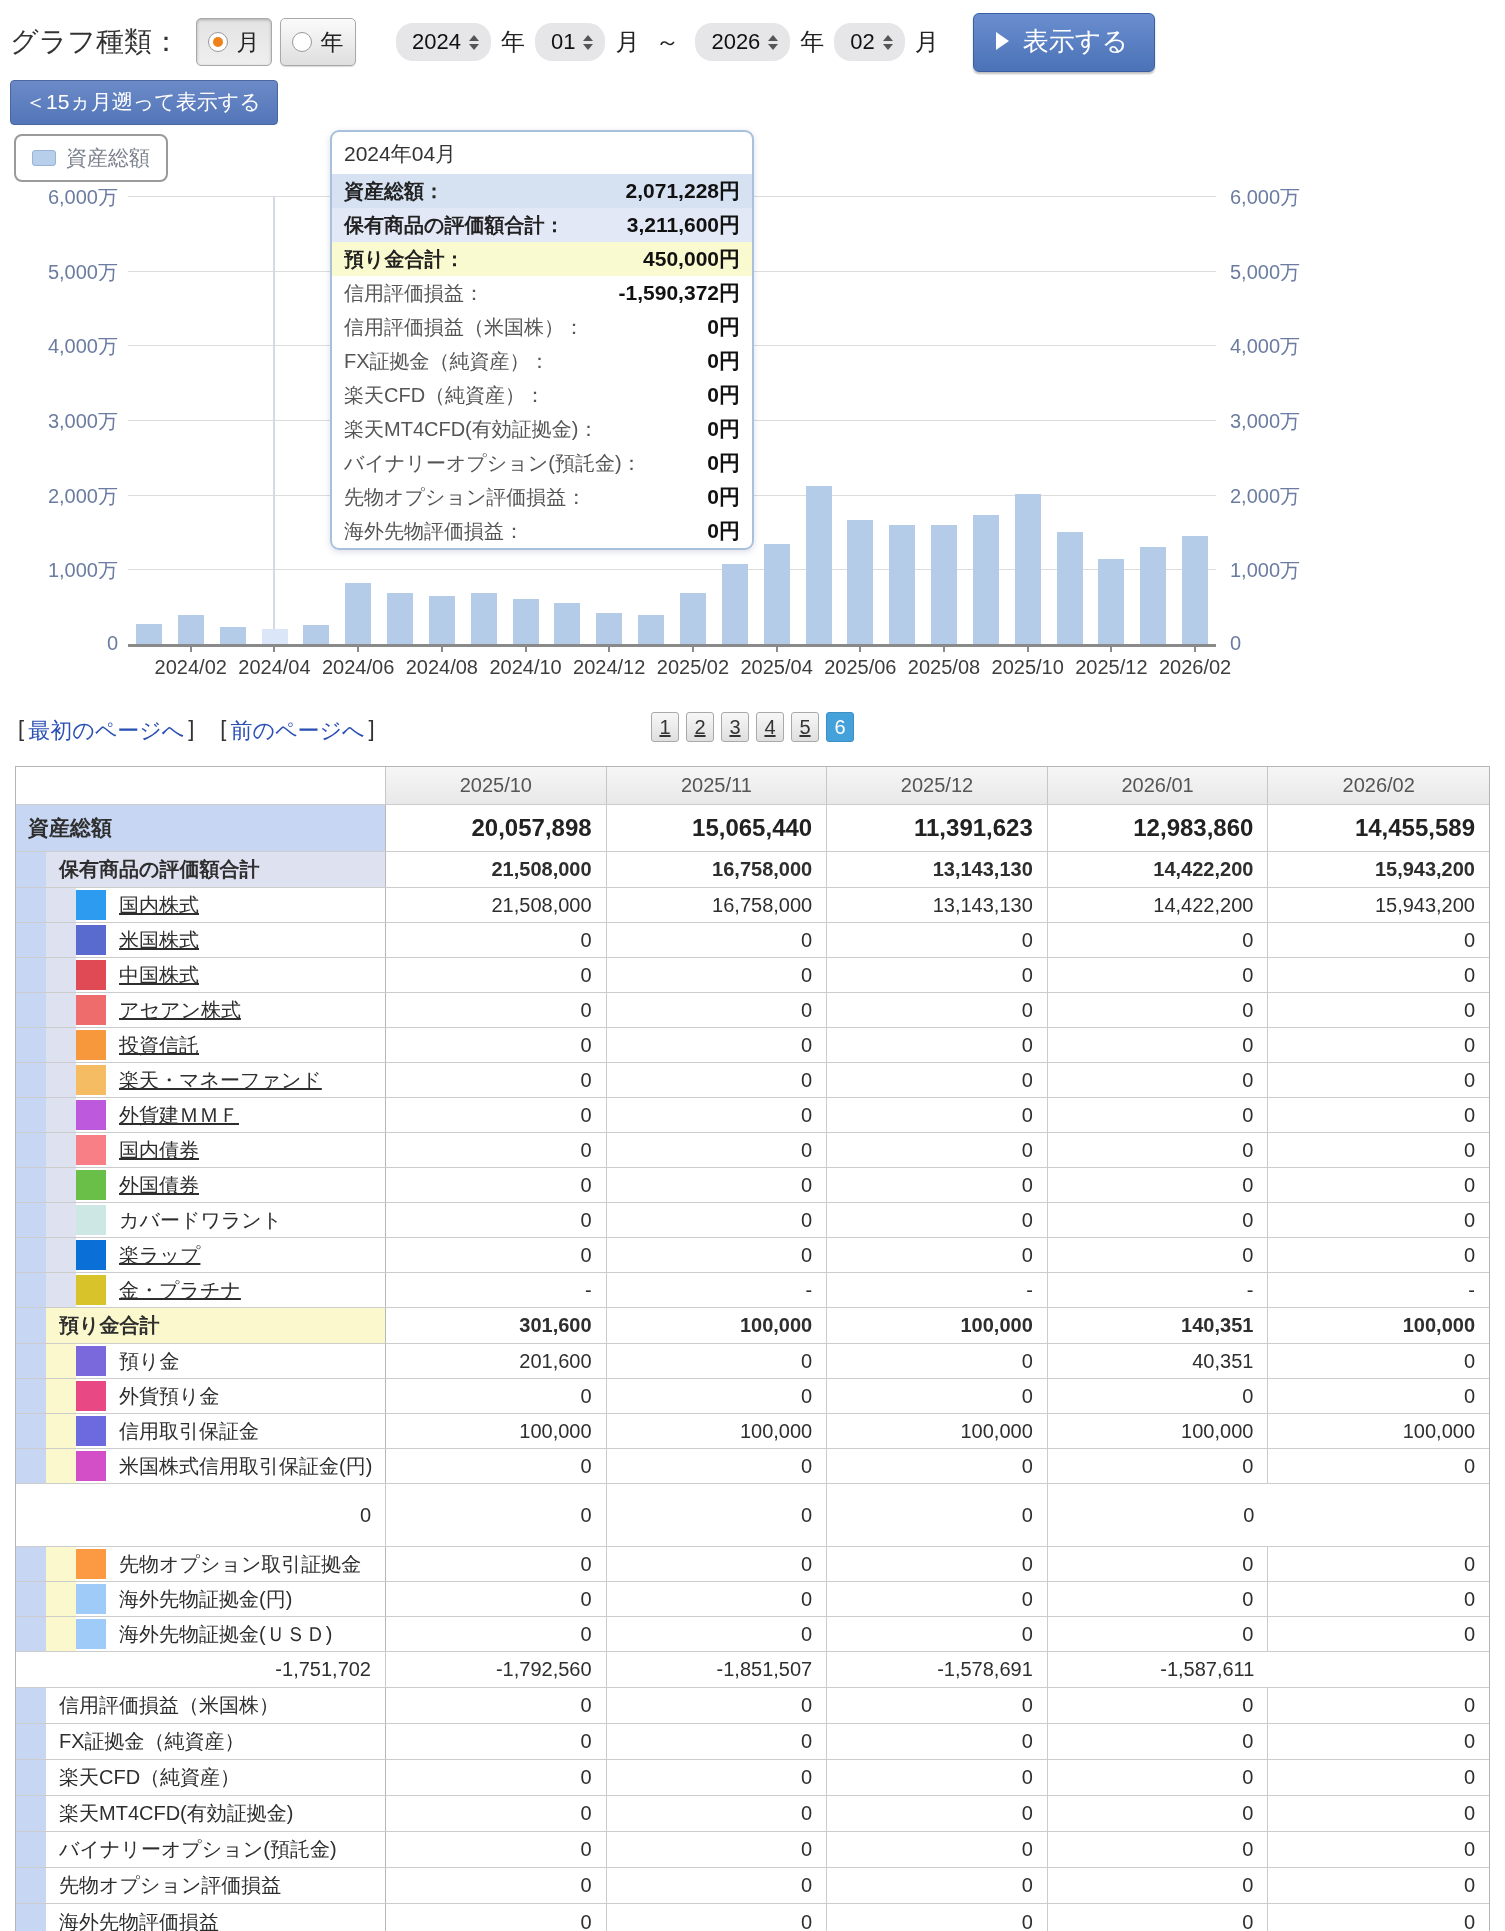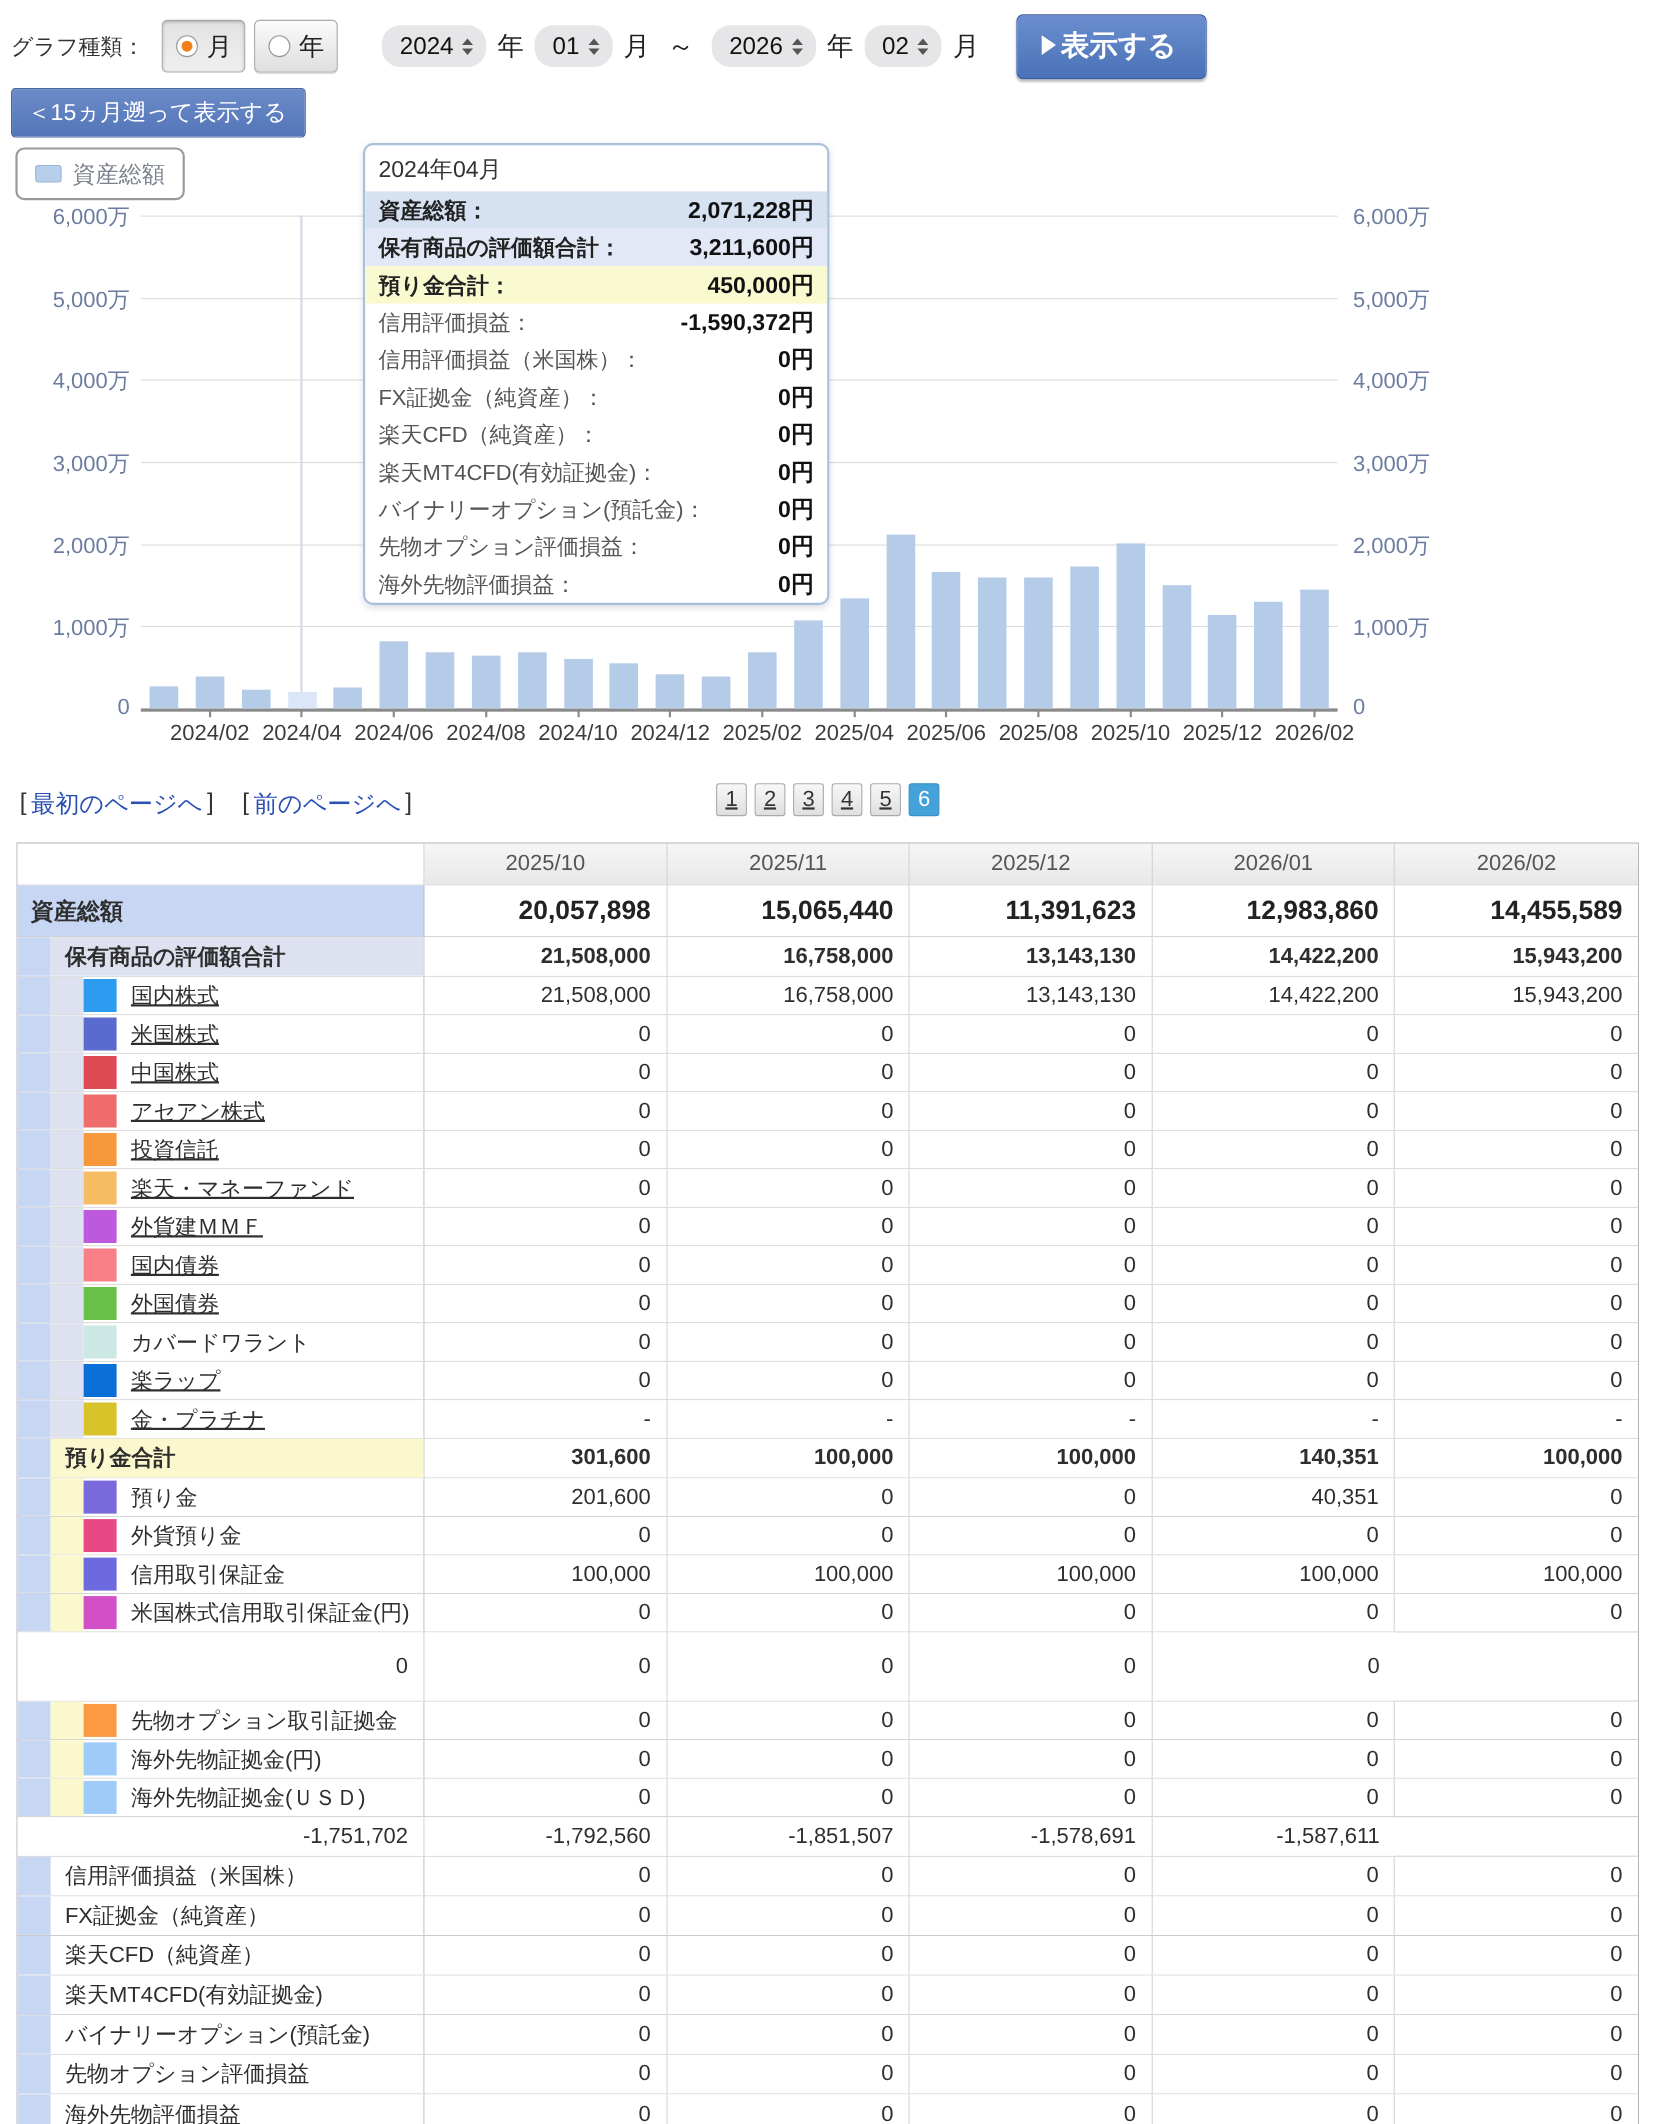--- a/index.html
+++ b/index.html
@@ -3,42 +3,42 @@
 <meta charset="utf-8">
 <style>
   * { margin:0; padding:0; box-sizing:border-box; }
   html,body { background:#fff; }
   body {
     width:1505px; height:1931px; overflow:hidden; position:relative;
     font-family:"Liberation Sans","DejaVu Sans",sans-serif; color:#333;
   }
   
   .controls-row { display:flex; align-items:center; padding:12px 0 0 10px; height:72px; }
-  .gt-label { font-size:20px; color:#333; margin-right:16px; }
+  .gt-label { font-size:28px; color:#333; margin-right:16px; }
   .radio-group { display:flex; gap:8px; margin-right:40px; }
   .radio-btn {
     display:flex; align-items:center; gap:8px; width:76px; height:48px; justify-content:center;
     border:1px solid #a9a9a9; border-radius:5px; font-size:23px; color:#222; cursor:pointer;
     background:linear-gradient(#fbfbfb,#dedede); box-shadow:0 1px 1px rgba(0,0,0,.15);
   }
   .radio-btn.selected { background:linear-gradient(#e3e3e3,#efefef); box-shadow:inset 0 1px 3px rgba(0,0,0,.25); }
   .radio-circle { width:20px; height:20px; border-radius:50%; background:#fff; border:1px solid #999;
     display:flex; align-items:center; justify-content:center; }
   .radio-circle.on::after { content:""; width:10px; height:10px; border-radius:50%; background:#f08019; }
   .range-ctrls { display:flex; align-items:center; gap:10px; font-size:24px; color:#222; }
   .select-pill { display:flex; align-items:center; gap:8px; background:#e6e6e9; border-radius:17px;
     padding:6px 12px 6px 16px; font-size:22px; color:#111; cursor:pointer; }
   .spin { display:flex; flex-direction:column; gap:3px; }
   .spin i { display:block; width:0; height:0; border-left:5px solid transparent; border-right:5px solid transparent; }
   .spin .up { border-bottom:6px solid #555; }
   .spin .down { border-top:6px solid #555; }
   .tilde { font-size:24px; margin:0 6px; }
-  .show-btn { margin-left:34px; display:flex; align-items:center; gap:4px; padding:10px 26px 12px 22px;
+  .show-btn { margin-left:34px; display:flex; align-items:center; gap:14px; padding:10px 26px 12px 22px;
     background:linear-gradient(#6a8ecf,#4b72b7); border:1px solid #3a5da3; border-radius:6px;
-    color:#fff; font-size:26px; font-weight:bold; cursor:pointer; box-shadow:0 2px 2px rgba(0,0,0,.25); }
+    color:#fff; font-size:26px; font-weight:normal; cursor:pointer; box-shadow:0 2px 2px rgba(0,0,0,.25); }
   .show-btn .tri { width:0; height:0; border-top:9px solid transparent; border-bottom:9px solid transparent; border-left:13px solid #fff; }
   .back-row { padding:8px 0 0 10px; height:52px; }
   .back-btn { display:inline-block; background:linear-gradient(#6b8ac7,#5376b9); border:1px solid #49679e;
     border-radius:4px; color:#fff; font-size:21px; padding:7px 16px 8px 14px; cursor:pointer; }
   
   .chart-wrap { position:relative; width:1505px; height:578px; margin-top:2px; }
   .legend-box { position:absolute; left:14px; top:8px; display:flex; align-items:center; gap:10px;
     border:2px solid #9a9a9a; border-radius:8px; background:#fff; padding:8px 16px; }
   .legend-swatch { width:24px; height:16px; border-radius:3px; background:#b8cfeb; border:1px solid #97b4d9; }
   .legend-label { font-size:21px; color:#7b828e; }

